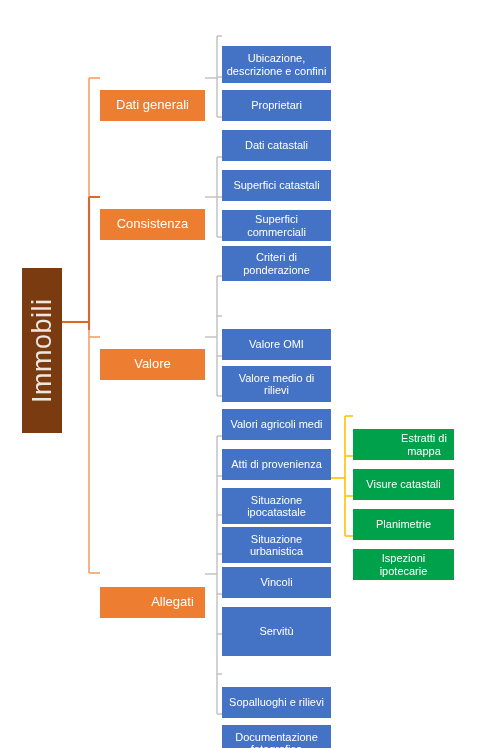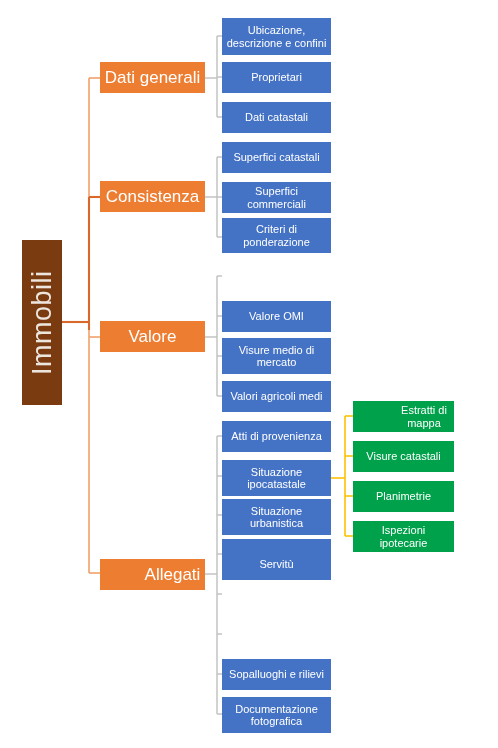--- a/index.html
+++ b/index.html
@@ -22,32 +22,33 @@
     position:absolute;
     box-sizing:border-box;
     display:flex;
     align-items:center;
     justify-content:center;
     text-align:center;
     color:#ffffff;
     line-height:1.12;
     padding:2px 4px;
     overflow:hidden;
+    margin-top:28px;
   }
   .node-root{
     background:#7A3B10;
     writing-mode:vertical-rl;
     transform:rotate(180deg);
     font-size:27px;
     letter-spacing:0.5px;
     color:#EDE6DF;
   }
   .node-l1{
     background:#ED7D31;
-    font-size:17px;
+    font-size:13px;
   }
   .node-l2{
     background:#4472C4;
     font-size:11px;
   }
   .node-l3{
     background:#00A14B;
     font-size:11px;
   }
   .lbl{display:block;}
@@ -155,39 +156,39 @@
     <span class="lbl">Superfici commerciali</span>
   </div>
   <div class="node node-l2" style="left:222px;top:218px;width:109px;height:35px;">
     <span class="lbl">Criteri di ponderazione</span>
   </div>
 
   <div class="node node-l2" style="left:222px;top:301px;width:109px;height:31px;">
     <span class="lbl">Valore OMI</span>
   </div>
   <div class="node node-l2" style="left:222px;top:338px;width:109px;height:36px;">
-    <span class="lbl">Visure medio di mercato</span>
+    <span class="lbl">Valore medio di rilievi</span>
   </div>
   <div class="node node-l2" style="left:222px;top:381px;width:109px;height:31px;">
     <span class="lbl">Valori agricoli medi</span>
   </div>
 
   <div class="node node-l2" style="left:222px;top:421px;width:109px;height:31px;">
     <span class="lbl">Atti di provenienza</span>
   </div>
   <div class="node node-l2" style="left:222px;top:460px;width:109px;height:36px;">
     <span class="lbl">Situazione ipocatastale</span>
   </div>
   <div class="node node-l2" style="left:222px;top:499px;width:109px;height:36px;">
     <span class="lbl">Situazione urbanistica</span>
   </div>
   <div class="node node-l2" style="left:222px;top:539px;width:109px;height:31px;">
     <span class="lbl">Vincoli</span>
   </div>
-  <div class="node node-l2" style="left:222px;top:549px;width:109px;height:31px;">
+  <div class="node node-l2" style="left:222px;top:579px;width:109px;height:49px;">
     <span class="lbl">Servitù</span>
   </div>
   <div class="node node-l2" style="left:222px;top:659px;width:109px;height:31px;">
     <span class="lbl">Sopalluoghi e rilievi</span>
   </div>
   <div class="node node-l2" style="left:222px;top:697px;width:109px;height:36px;">
     <span class="lbl">Documentazione fotografica</span>
   </div>
 
   <div class="node node-l3" style="left:353px;top:401px;width:101px;height:31px;padding-left:45px;">

